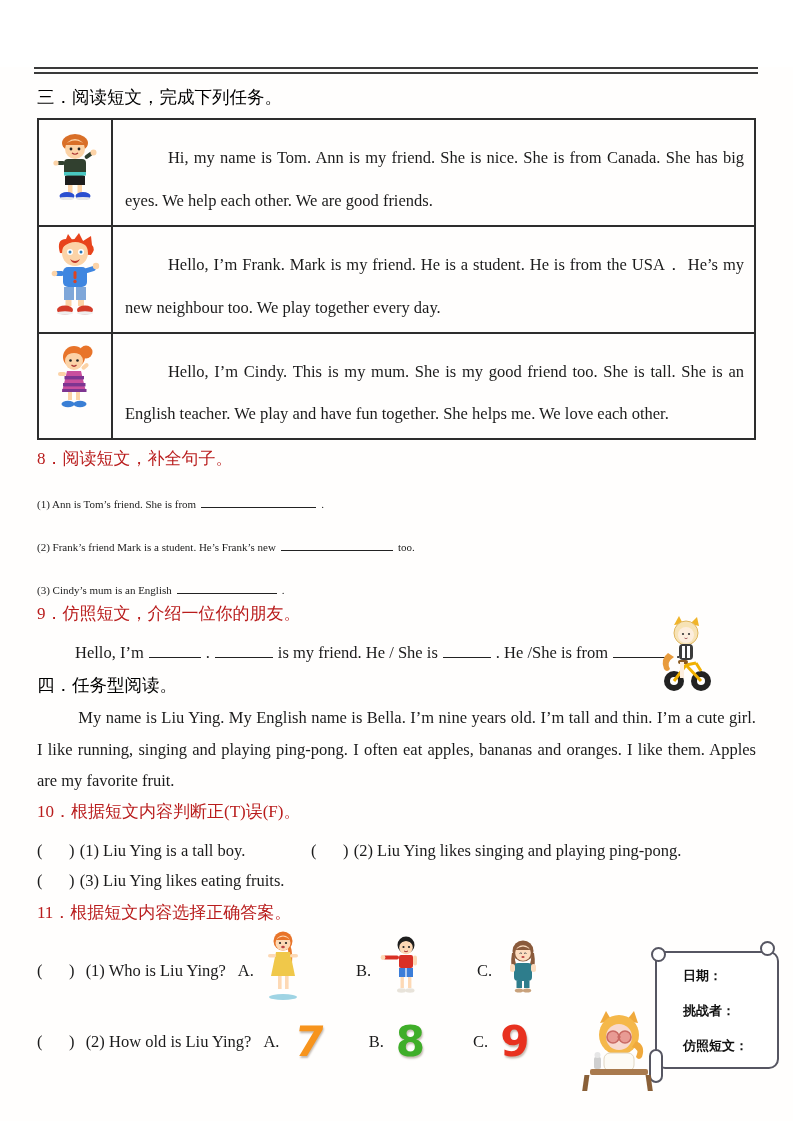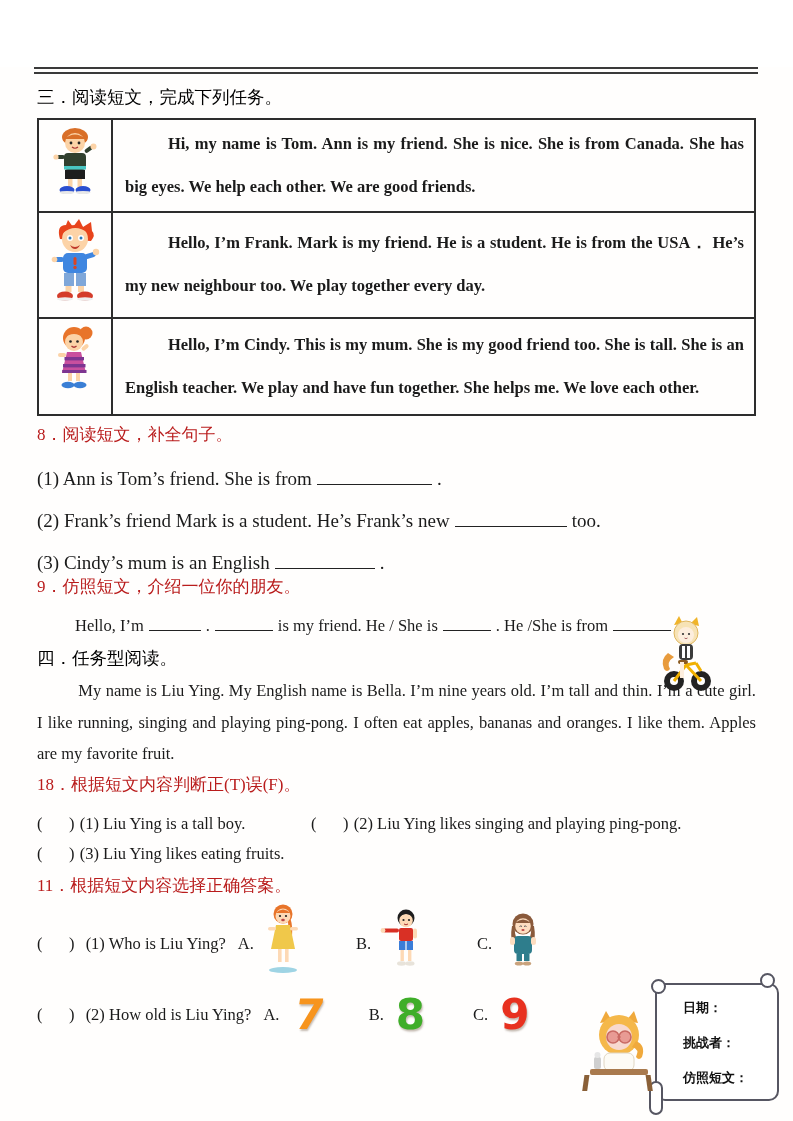--- a/index.html
+++ b/index.html
@@ -10,27 +10,27 @@
   
   .top-rule{margin-top:67px;height:3px;border-top:2px solid #3a3a3a;
             border-bottom:2px solid #3a3a3a;margin-left:-3px;margin-right:-2px;}
   
   .sec-title{margin-top:11px;font-size:17.5px;line-height:24px;color:#000000;}
   .red-title{color:#b91c1c;font-size:17px;line-height:24px;}
   
   table.reading{margin-top:9px;width:100%;border-collapse:collapse;}
   table.reading td{border:2px solid #2d2d2d;vertical-align:middle;}
   td.char-cell{width:68px;text-align:center;padding:4px 2px;}
-  td.text-cell{padding:2px 10px 2px 12px;font-weight:bold;}
+  td.text-cell{padding:17px 10px 2px 12px;}
   .cell-text{font-size:16.5px;line-height:2.6;text-align:justify;
              text-indent:2.6em;margin:0;}
   .row1{height:93px}.row2{height:93px}.row3{height:97px}
   
   .q8-title{margin-top:7px;}
-  .q-line{font-size:19px;line-height:22px;margin-top:20px;white-space:nowrap;}
+  .q-line{font-size:11px;line-height:22px;margin-top:20px;white-space:nowrap;}
   .q-line.first{margin-top:21px;}
   .blank{display:inline-block;border-bottom:1.6px solid #222;height:15px;
          vertical-align:baseline;margin:0 5px;}
   .bw115{width:115px}.bw112{width:112px}.bw100{width:100px}
   .bw52{width:52px}.bw58{width:58px}.bw48{width:48px}
   .q9-title{margin-top:1px;}
   .q9-line{margin-top:15px;padding-left:38px;font-size:16.5px;line-height:24px;white-space:nowrap;}
   .sec4-title{margin-top:8px;}
   .sec4-para{margin:5px 0 0 0;font-size:16.5px;line-height:31.5px;
              text-align:justify;text-indent:2.5em;}
@@ -46,21 +46,21 @@
   .opt-label{margin-left:12px;}
   .opt-img{margin-left:8px;display:inline-block;}
   .ml50{margin-left:50px}.ml52{margin-left:52px}.ml44{margin-left:44px}
   .ml48{margin-left:48px}.ml16{margin-left:16px}.ml12{margin-left:12px}.ml10{margin-left:10px}
   .bignum{font-family:"DejaVu Sans",sans-serif;font-weight:800;font-size:42px;
           line-height:42px;display:inline-block;text-shadow:1px 2px 2px rgba(60,30,0,.3);}
   .num7{color:#f7941d;transform:skewX(-8deg);}
   .num8{color:#3fae29;}
   .num9{color:#e8311f;}
   
-  .scroll-box{position:absolute;left:643px;top:908px;width:138px;height:136px;z-index:2;}
+  .scroll-box{position:absolute;left:643px;top:876px;width:138px;height:136px;z-index:2;}
   .scroll-main{position:absolute;left:12px;top:8px;right:2px;bottom:10px;
                border:2px solid #565662;border-radius:10px;background:#fff;
                box-sizing:border-box;padding:14px 0 0 26px;}
   .scroll-field{font-family:"Liberation Sans","DejaVu Sans",sans-serif;
                 font-weight:bold;font-size:13px;color:#111;margin-bottom:17px;}
   .curl{position:absolute;width:15px;height:15px;border:2px solid #565662;
         border-radius:50%;background:#fff;box-sizing:border-box;}
   .curl-tr{right:6px;top:-2px;}
   .curl-tl{left:8px;top:4px;}
   .roll-bl{position:absolute;left:6px;bottom:-4px;width:14px;height:34px;
@@ -183,21 +183,21 @@
 
   <div class="sec-title red-title q9-title">9．仿照短文，介绍一位你的朋友。</div>
 
   <div class="q9-line">
     <span>Hello, I’m</span><span class="blank bw52"></span><span>.</span><span class="blank bw58"></span><span>is my friend. He / She is</span><span class="blank bw48"></span><span>. He /She is from</span><span class="blank bw58"></span><span>.</span>
   </div>
 
   <div class="sec-title sec4-title">四．任务型阅读。</div>
   <p class="sec4-para">My name is Liu Ying. My English name is Bella. I’m nine years old. I’m tall and thin. I’m a cute girl. I like running, singing and playing ping-pong. I often eat apples, bananas and oranges. I like them. Apples are my favorite fruit.</p>
 
-  <div class="sec-title red-title q10-title">18．根据短文内容判断正(T)误(F)。</div>
+  <div class="sec-title red-title q10-title">10．根据短文内容判断正(T)误(F)。</div>
 
   <div class="tf-row">
     <span class="tf-item-wide"><span class="paren">(&nbsp;&nbsp;&nbsp;&nbsp;&nbsp;)</span> <span>(1) Liu Ying is a tall boy.</span></span>
     <span><span class="paren">(&nbsp;&nbsp;&nbsp;&nbsp;&nbsp;)</span> <span>(2) Liu Ying likes singing and playing ping-pong.</span></span>
   </div>
   <div class="tf-row second">
     <span><span class="paren">(&nbsp;&nbsp;&nbsp;&nbsp;&nbsp;)</span> <span>(3) Liu Ying likes eating fruits.</span></span>
   </div>
 
   <div class="sec-title red-title q11-title">11．根据短文内容选择正确答案。</div>

